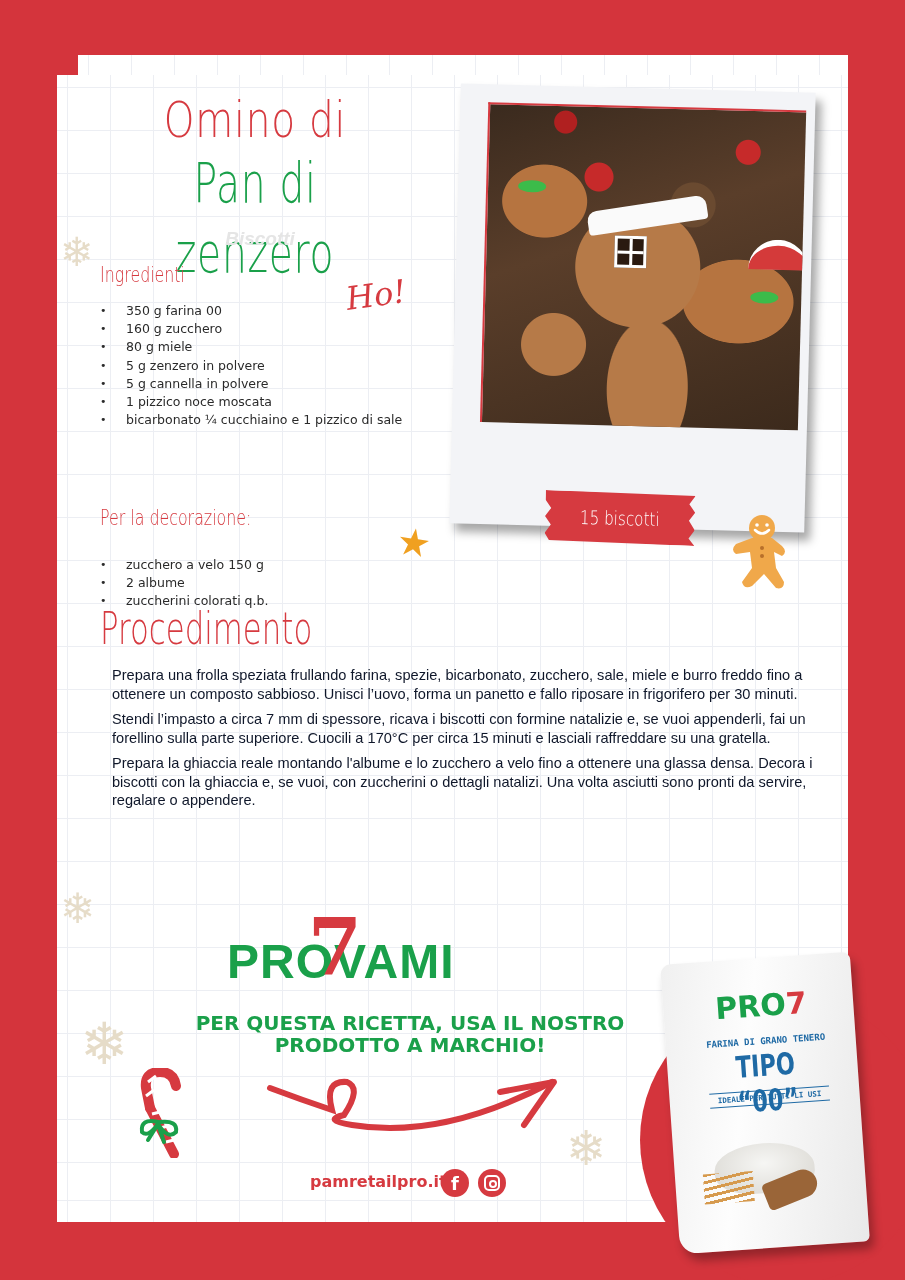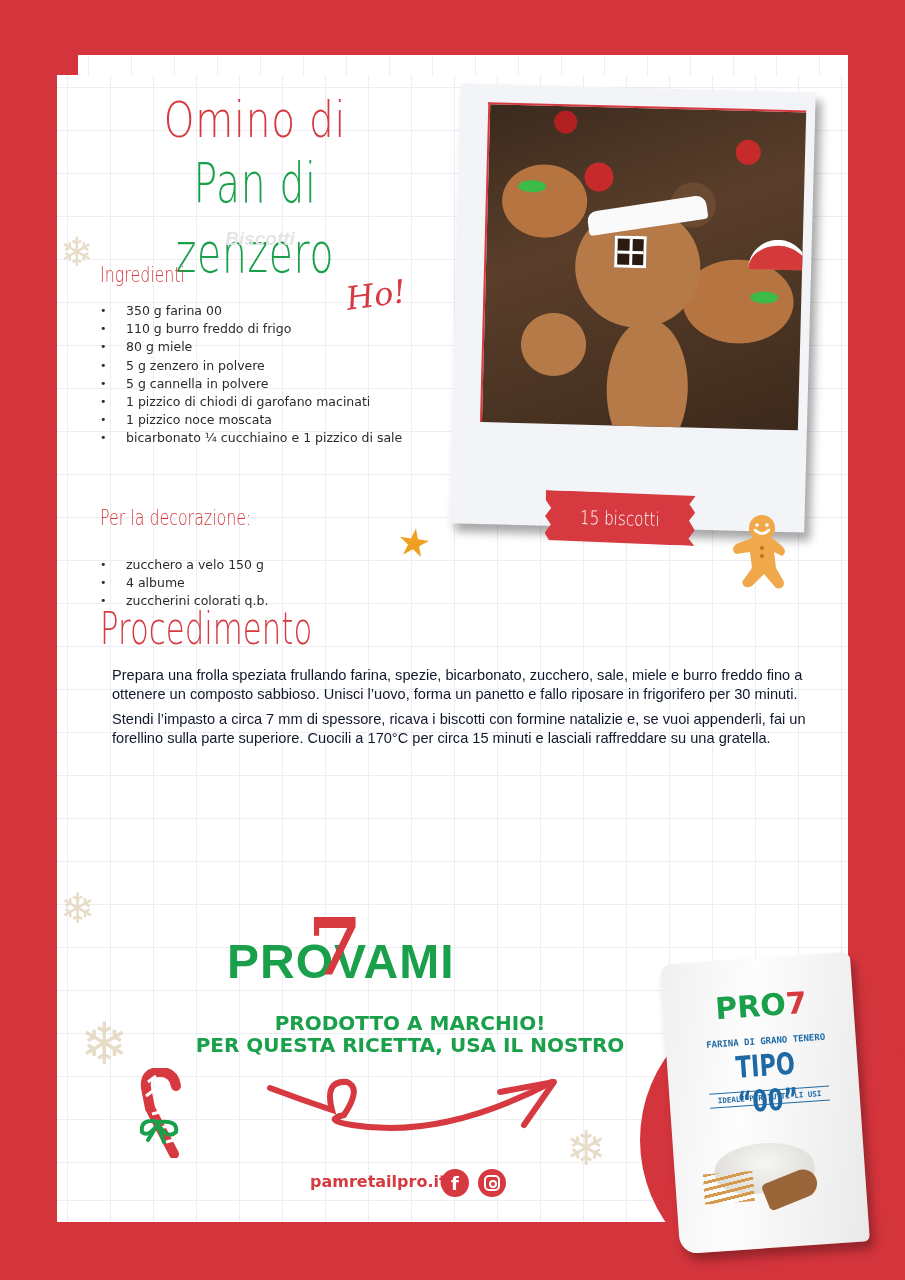--- a/index.html
+++ b/index.html
@@ -165,42 +165,42 @@
 <div class="snow" style="left:566px;top:1125px;font-size:48px;">❄</div>
 
 <div class="title title-1">Omino di</div>
 <div class="title title-2">Pan di zenzero</div>
 <div class="subtitle">Biscotti</div>
 
 <div class="section-head h-ingredienti">Ingredienti</div>
 <div class="ho">Ho!</div>
 <ul class="ing ing-main">
   <li>350 g farina 00</li>
-  <li>110 g burro freddo di frigo</li>
+  <li>160 g zucchero</li>
   <li>80 g miele</li>
   <li>5 g zenzero in polvere</li>
   <li>5 g cannella in polvere</li>
-  <li>1 pizzico di chiodi di garofano macinati</li>
   <li>1 pizzico noce moscata</li>
   <li>bicarbonato ¼ cucchiaino e 1 pizzico di sale</li>
 </ul>
 
 <div class="section-head h-decorazione">Per la decorazione:</div>
 <ul class="ing ing-deco">
   <li>zucchero a velo 150 g</li>
-  <li>4 albume</li>
+  <li>2 albume</li>
   <li>zuccherini colorati q.b.</li>
 </ul>
 
 <div class="star">★</div>
 
 <div class="section-head h-procedimento">Procedimento</div>
 <div class="proc">
   <p>Prepara una frolla speziata frullando farina, spezie, bicarbonato, zucchero, sale, miele e burro freddo fino a ottenere un composto sabbioso. Unisci l’uovo, forma un panetto e fallo riposare in frigorifero per 30 minuti.</p>
   <p>Stendi l’impasto a circa 7 mm di spessore, ricava i biscotti con formine natalizie e, se vuoi appenderli, fai un forellino sulla parte superiore. Cuocili a 170°C per circa 15 minuti e lasciali raffreddare su una gratella.</p>
+  <p>Prepara la ghiaccia reale montando l'albume e lo zucchero a velo fino a ottenere una glassa densa. Decora i biscotti con la ghiaccia e, se vuoi, con zuccherini o dettagli natalizi. Una volta asciutti sono pronti da servire, regalare o appendere.</p>
 </div>
 
 <div class="polaroid">
   <div class="photo">
     <div class="roof"></div>
     <div class="window"></div>
     <div class="bow b1"></div>
     <div class="bow b2"></div>
     <div class="hat"></div>
   </div>
@@ -218,22 +218,22 @@
   <circle cx="35" cy="13" r="1.8" fill="#fff"></circle>
     <circle cx="45" cy="13" r="1.8" fill="#fff"></circle>
   <circle cx="40" cy="36" r="2" fill="#b8702a"></circle>
     <circle cx="40" cy="44" r="2" fill="#b8702a"></circle>
 </svg>
 
 <div class="brand">
   <span>PR</span><span class="seven">O</span><span>VAMI</span>
 </div>
 <div class="promo">
+  <div>PER QUESTA RICETTA, USA IL NOSTRO</div>
   <div>PRODOTTO A MARCHIO!</div>
-  <div>PER QUESTA RICETTA, USA IL NOSTRO</div>
 </div>
 
 <svg class="arrow" viewBox="0 0 300 80">
   <path d="M8 18 Q40 30 70 40 Q62 10 85 12 Q100 18 82 45 Q60 50 90 55 Q180 70 290 12" stroke="#d63a40" stroke-width="6" fill="none" stroke-linecap="round"></path>
   <path d="M238 22 L292 12 L262 55" stroke="#d63a40" stroke-width="6" fill="none" stroke-linecap="round" stroke-linejoin="round"></path>
 </svg>
 
 <svg class="candy" viewBox="0 0 56 90">
   <path d="M16 40 L12 20 Q10 4 26 4 Q40 4 42 18" stroke="#d63a40" stroke-width="10" fill="none" stroke-linecap="round"></path>
   <path d="M16 40 L40 86" stroke="#d63a40" stroke-width="10" stroke-linecap="round"></path>

